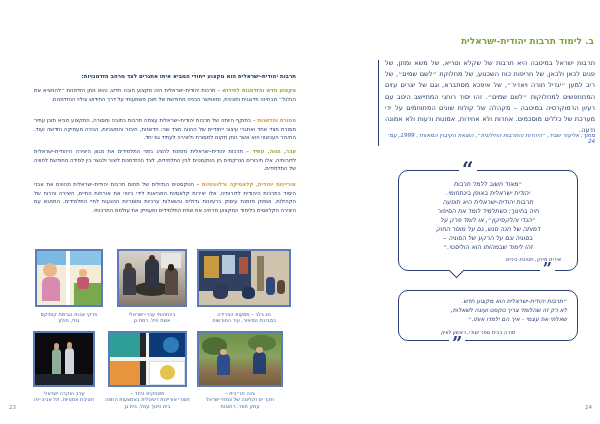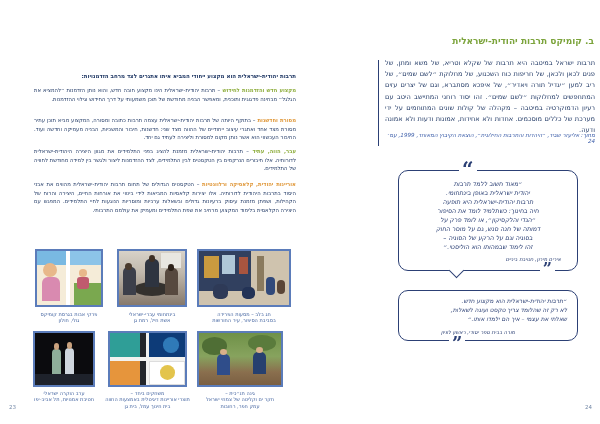--- a/index.html
+++ b/index.html
@@ -146,21 +146,21 @@
 בית חינוך עמל, בית גן</div>
     <div class="cap" style="left:185px;top:390px;width:110px;">גינה תנ״כית –
 חקר ים וקליטה של צמחי ישראל
 עמק חפר, רחובות</div>
 
     <div class="pageno" style="left:9px;">23</div>
   </div>
 
   <div class="pg pg-right">
 
-    <div class="chap-title">ב. קומיקס תרבות יהודית-ישראלית</div>
+    <div class="chap-title">ב. לימוד תרבות יהודית-ישראלית</div>
 
     <div class="vbar"></div>
     <div class="lead-quote">תרבות ישראל במיטבה היא תרבות של שקלא וטריא, של משא ומתן, של פנים לכאן ולכאן, של חריפות כוח השכנוע, של מחלוקת ״לשם שמים״, של ריב למען ״יגדיל תורה ויאדיר״, של איפכא מסתברא, וגם של יצרים עזים המתחפשים למחלוקות ״לשם שמים״. זהו יסוד רוחני המתיישב היטב עם רעיון הדמוקרטיה במיטבה – מקהלה של קולות שונים המתוחמים על ידי מערכת של כללים מוסכמים. אחדות ולא אחידות, אמונות ודעות ולא אמונה ודעה.</div>
     <div class="citation">מתוך: אליעזר שביד, ״היהדות והתרבות החילונית״, הוצאת הקיבוץ המאוחד, 1999, עמ׳ 24</div>
 
     <div class="bubble bubble1">
       <div class="qmark q-open1">“</div>
       <div class="b-text b1-text">״מאוד חשוב ללמד תרבות
 יהודית ישראלית באופן בינתחומי.
 תרבות יהודית-ישראלית היא תופעה

